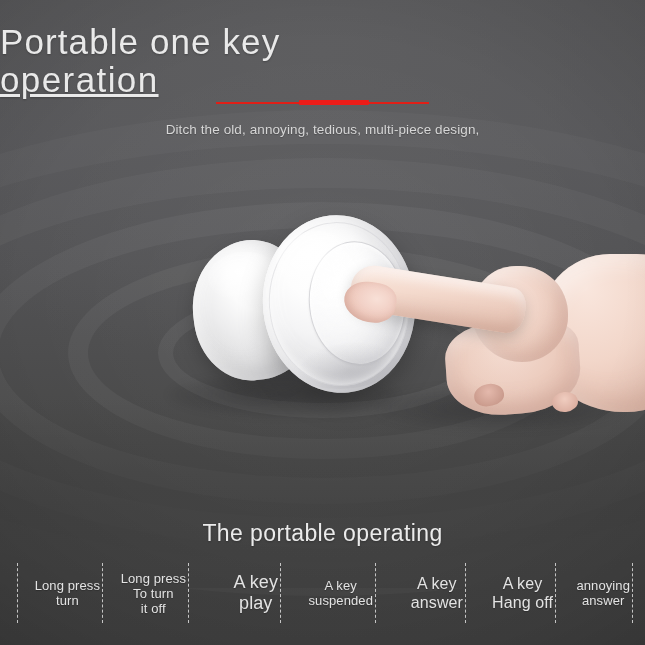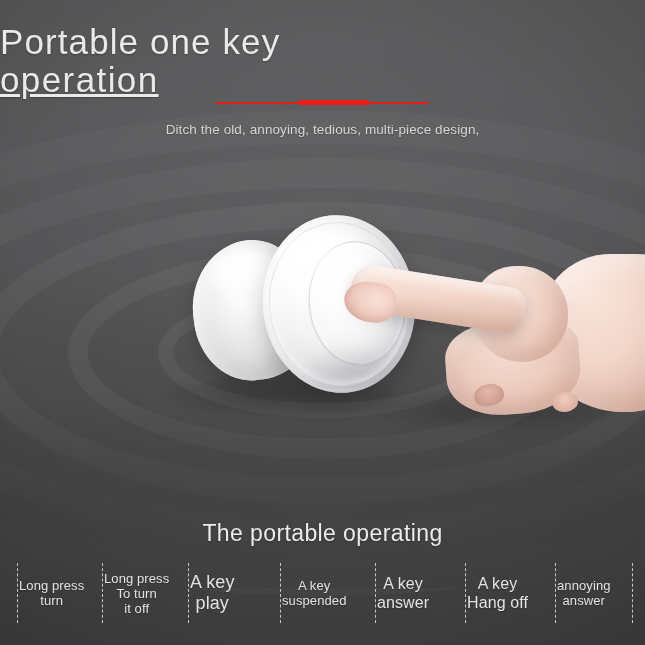--- a/index.html
+++ b/index.html
@@ -346,21 +346,21 @@
     top: 560px;
     width: 645px;
     height: 66px;
   }
   .cell {
     position: absolute;
     top: 0;
     height: 66px;
     display: flex;
     align-items: center;
-    justify-content: flex-start;
+    justify-content: flex-end;
     text-align: center;
     color: #e3e3e3;
     line-height: 15.5px;
     letter-spacing: 0.1px;
     text-shadow: 0 1px 1px rgba(0,0,0,0.25);
     box-sizing: border-box;
     padding: 0 2px;
   }
   .cell span { display: block; }
   .divider {

